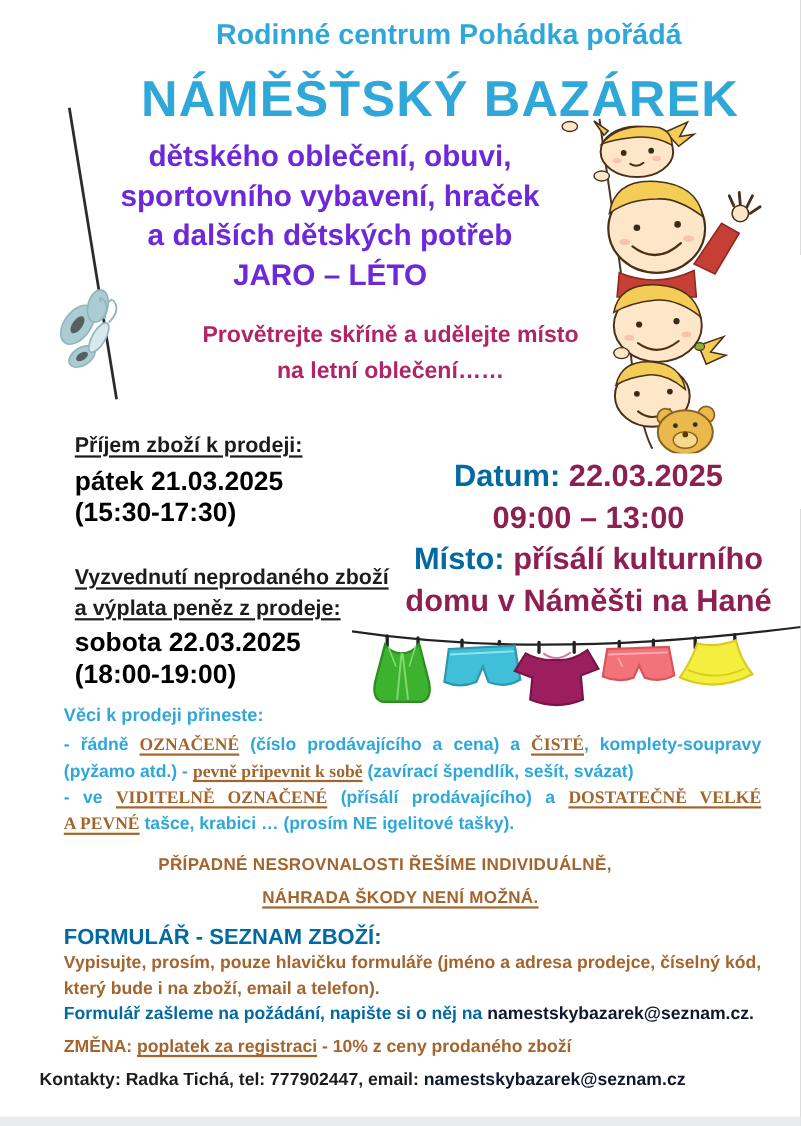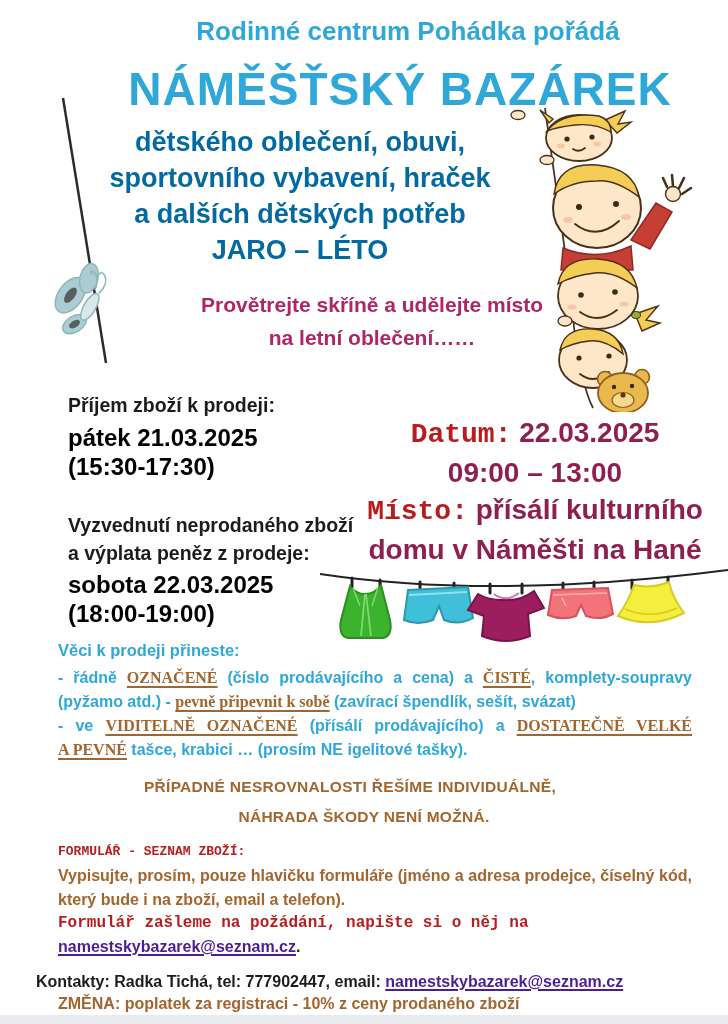--- a/index.html
+++ b/index.html
@@ -3,40 +3,40 @@
 <meta charset="utf-8">
 <style>
   html,body{margin:0;padding:0;background:#9a9a9a;}
   #flyer{
     position:relative;width:728px;height:1024px;background:#ffffff;
     font-family:"Liberation Sans",sans-serif;font-weight:700;overflow:hidden;
     margin:0 auto;
   }
   .abs{position:absolute;}
   .ctr{text-align:center;}
-  .bl{color:#b91c1c;font-family:Liberation Mono, monospace;}
+  .bl{color:#0369a1;}
   .mr{color:#8e2051;}
   .br{color:#a3652d;}
   .bk{color:#1c1c1c;}
-  .u{text-decoration-thickness:2px;text-underline-offset:3px;}
+  .u{text-decoration:underline;text-decoration-thickness:2px;text-underline-offset:3px;}
   .br-u{color:#a3652d;text-decoration:underline;text-decoration-thickness:2px;text-underline-offset:3px;font-family:Liberation Serif, serif;}
   .org-line{top:16px;left:0;width:728px;font-size:26px;color:#2fa7d9;padding-left:44px;}
   .title{top:62px;left:0;width:714px;font-size:46px;color:#2fa7d9;letter-spacing:1px;padding-left:43px;}
-  .subtitle{top:124px;left:0;width:600px;font-size:27px;line-height:36px;color:#0369a1;}
-  .tagline{top:288px;left:0;width:710px;font-size:21px;line-height:33px;color:#b02565;padding-left:17px;}
+  .subtitle{top:124px;left:0;width:600px;font-size:27px;line-height:36px;color:#6d28d9;}
+  .tagline{top:288px;left:0;width:710px;font-size:21px;line-height:33px;color:#b02565;}
   .lcol{left:68px;width:320px;}
   .lcol .h{font-size:19.5px;line-height:28px;color:#1c1c1c;}
   .lcol .d{font-size:24px;line-height:29px;color:#000000;}
   .ev{top:414px;left:350px;width:370px;font-size:28px;line-height:37.5px;text-align:center;}
   .items{top:638px;left:58px;width:634px;font-size:16px;line-height:24px;color:#2fa7d9;}
   .items .ih{font-size:16.5px;margin-bottom:4px;}
   .just{text-align:justify;text-align-last:justify;}
   .notice{left:0;width:700px;color:#a3652d;font-size:15.5px;letter-spacing:.3px;}
   .body-line{left:58px;width:634px;font-size:16px;line-height:24px;}
-  .email{color:#4c1d95;text-decoration:underline;text-decoration-thickness:2px;text-underline-offset:2px;cursor:pointer;}
+  .email{color:#0f172a;text-decoration-thickness:2px;text-underline-offset:2px;cursor:pointer;}
   .edge-strip{left:0;top:1015px;width:728px;height:9px;background:#e9ebee;}
   svg{display:block;}
 </style>
 </head>
 <body>
 
 <div id="flyer">
 
   <svg class="abs" style="left:0;top:0;width:728px;height:1024px;pointer-events:none;">
     <line x1="63" y1="98" x2="106" y2="363" stroke="#2b2b2b" stroke-width="2.5"></line>
@@ -194,23 +194,23 @@
     <div class="ih">Věci k prodeji přineste:</div>
     <div class="just"><span>- řádně </span><span class="br-u">OZNAČENÉ</span><span> (číslo prodávajícího a cena) a </span><span class="br-u">ČISTÉ</span><span>, komplety-soupravy</span></div>
     <div><span>(pyžamo atd.) - </span><span class="br-u">pevně připevnit k sobě</span><span> (zavírací špendlík, sešít, svázat)</span></div>
     <div class="just"><span>- ve </span><span class="br-u">VIDITELNĚ OZNAČENÉ</span><span> (přísálí prodávajícího) a </span><span class="br-u">DOSTATEČNĚ VELKÉ</span></div>
     <div><span class="br-u">A PEVNÉ</span><span> tašce, krabici … (prosím NE igelitové tašky).</span></div>
   </div>
 
   <div class="abs ctr notice" style="top:778px;">PŘÍPADNÉ NESROVNALOSTI ŘEŠÍME INDIVIDUÁLNĚ,</div>
   <div class="abs ctr notice u" style="top:808px;margin-left:14px;">NÁHRADA ŠKODY NENÍ MOŽNÁ.</div>
 
-  <div class="abs body-line bl" style="top:840px;font-size:13px;">FORMULÁŘ - SEZNAM ZBOŽÍ:</div>
+  <div class="abs body-line bl" style="top:840px;font-size:20px;">FORMULÁŘ - SEZNAM ZBOŽÍ:</div>
   <div class="abs body-line br just" style="top:864px;">Vypisujte, prosím, pouze hlavičku formuláře (jméno a adresa prodejce, číselný kód,</div>
   <div class="abs body-line br" style="top:888px;">který bude i na zboží, email a telefon).</div>
   <div class="abs body-line" style="top:910px;"><span class="bl">Formulář zašleme na požádání, napište si o něj na </span><span class="email">namestskybazarek@seznam.cz</span><span class="bk">.</span></div>
 
-  <div class="abs body-line br" style="top:992px;"><span>ZMĚNA: </span><span class="u">poplatek za registraci</span><span> - 10% z ceny prodaného zboží</span></div>
+  <div class="abs body-line br" style="top:940px;"><span>ZMĚNA: </span><span class="u">poplatek za registraci</span><span> - 10% z ceny prodaného zboží</span></div>
 
   <div class="abs body-line bk" style="top:970px;left:36px;width:660px;"><span>Kontakty: Radka Tichá, tel: 777902447, email: </span><span class="email">namestskybazarek@seznam.cz</span></div>
 
   <div class="abs edge-strip"></div>
 </div>
 
 </body></html>

